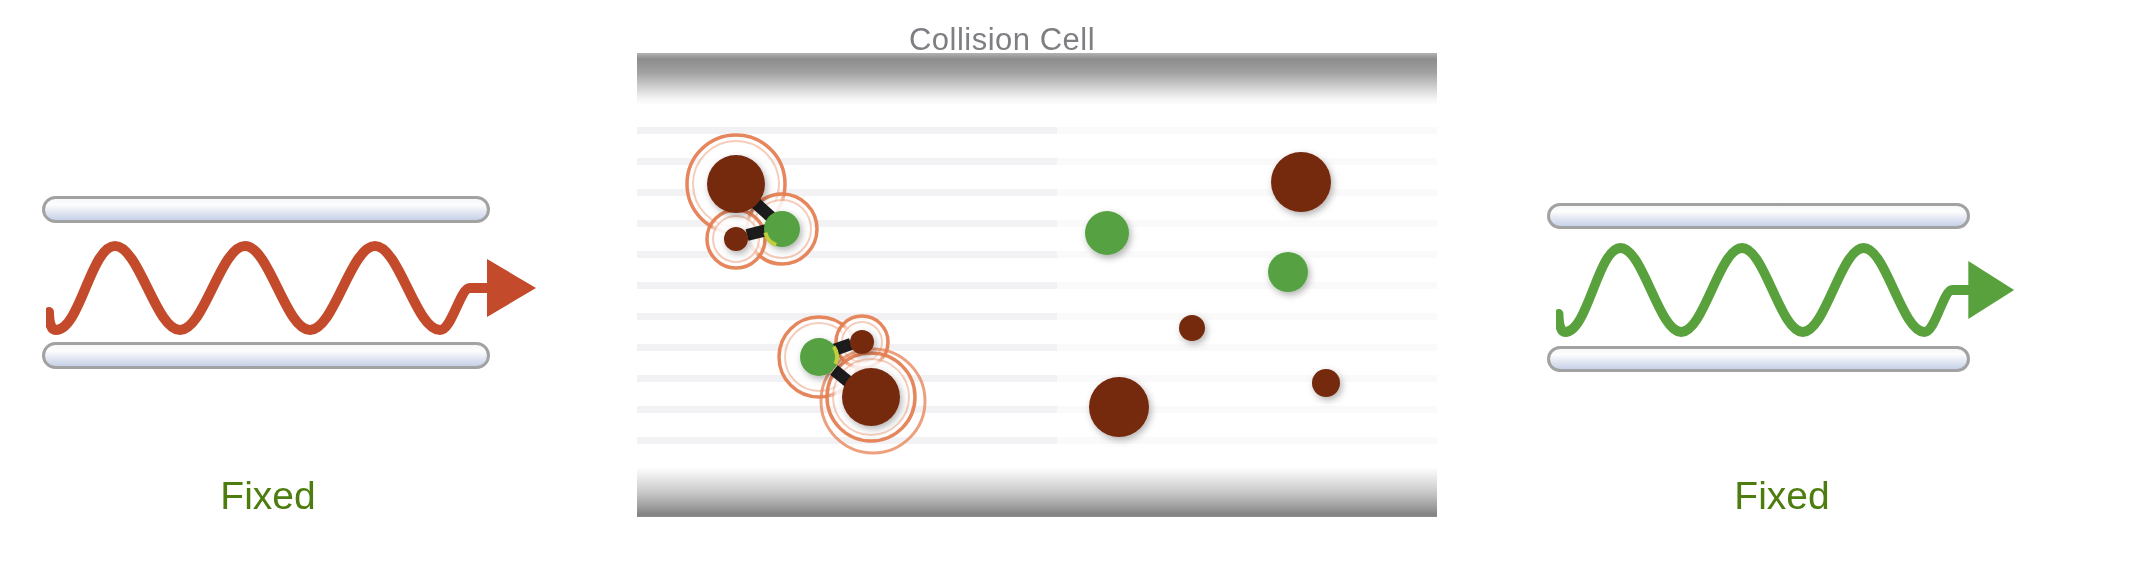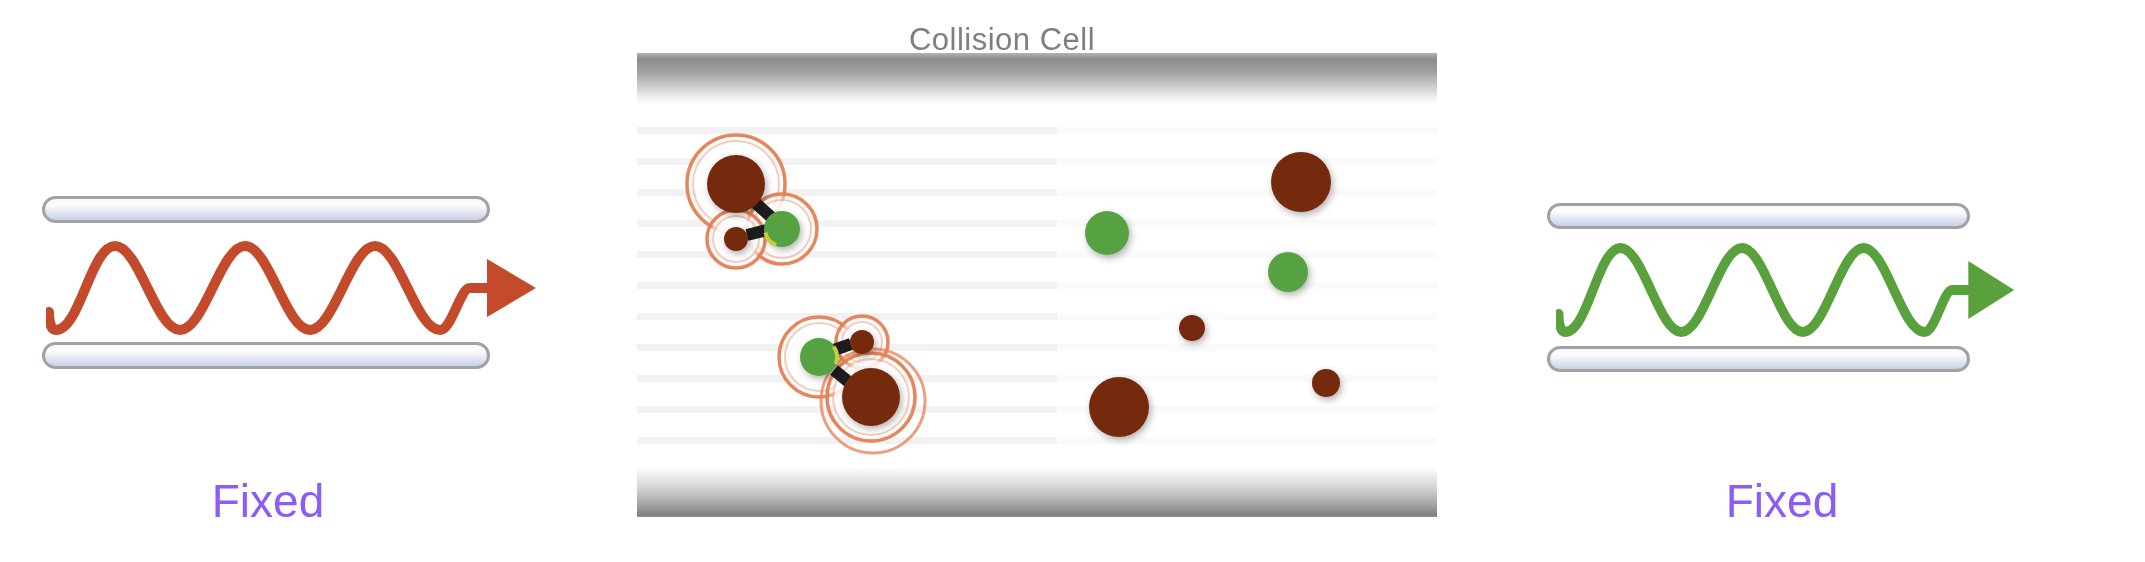--- a/index.html
+++ b/index.html
@@ -7,21 +7,21 @@
     position:relative;width:2145px;height:562px;background:#fff;overflow:hidden;
     font-family:"Liberation Sans", sans-serif;
   }
   .abs{position:absolute;}
   
   .q-label{
     width:200px;text-align:center;font-weight:700;font-size:49px;color:#111;
     letter-spacing:1px;
   }
   .fixed-label{
-    width:220px;text-align:center;font-weight:400;font-size:46px;color:#8b5cf6;
+    width:220px;text-align:center;font-weight:400;font-size:39px;color:#4d7c0f;
   }
   .cell-title{
     width:360px;text-align:center;font-size:31px;color:#7d7f82;letter-spacing:.5px;
   }
   
   .rod{
     height:27px;border:3px solid #a2a2a2;border-radius:18px;box-sizing:border-box;
     background:linear-gradient(to bottom,#f7f8fa 0%,#fdfdfd 28%,#e2e7f2 62%,#c7d2e8 100%);
   }
   

